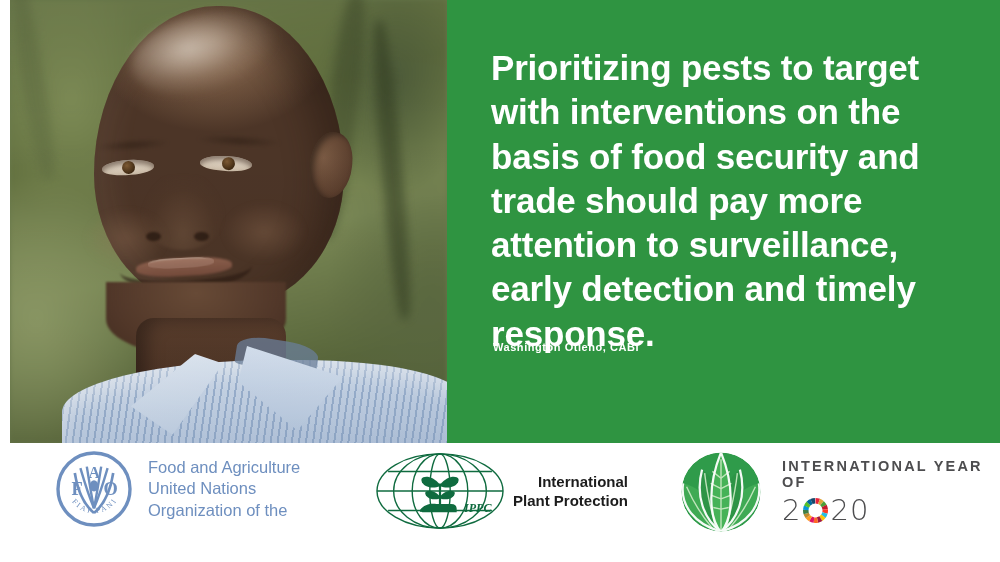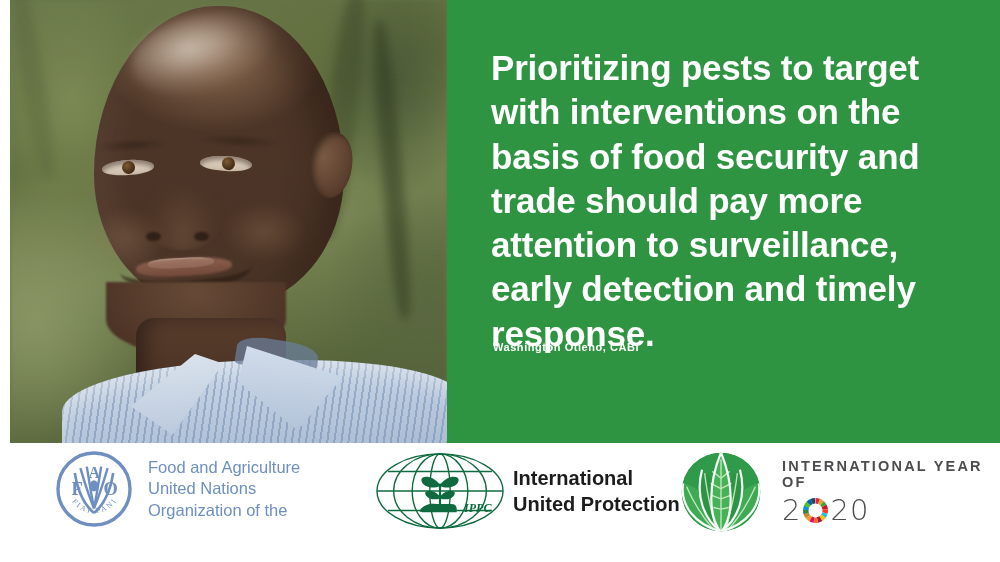--- a/index.html
+++ b/index.html
@@ -109,21 +109,21 @@
   .logo-block { position:absolute; display:flex; align-items:center; }
 
   
   .fao { left:44px; top:6px; }
   .fao-mark { width:80px; height:80px; flex:0 0 80px; }
   .fao-text { margin-left:14px; color:#6e8fbf; font-size:16.5px; font-weight:400; line-height:1.28; }
 
   
   .ippc { left:365px; top:10px; }
   .ippc-mark { width:130px; height:76px; flex:0 0 130px; }
-  .ippc-text { margin-left:8px; color:#1c1c1c; font-size:20px; font-weight:700; line-height:1.3; }
+  .ippc-text { margin-left:8px; color:#1c1c1c; font-size:15px; font-weight:700; line-height:1.3;text-align:right; }
 
   
   .iyph { left:668px; top:6px; }
   .iyph-mark { width:86px; height:86px; flex:0 0 86px; }
   .iyph-text { margin-left:18px; }
   .iyph-l1 { color:#4d4d4f; font-size:14.5px; font-weight:700; letter-spacing:2.2px; line-height:1.1; }
   .iyph-l2 { color:#2b2b2d; font-size:30px; font-weight:700; letter-spacing:1.2px; line-height:1.12; margin-top:3px; }
   .iyph-l3 { display:flex; align-items:center; margin-top:5px; }
   .y-digit { color:#4d4d4f; font-size:29px; font-weight:300; line-height:1; letter-spacing:1px;
              font-family:"DejaVu Sans", sans-serif; }
@@ -234,21 +234,21 @@
           <path d="M70 34 C62 24 52 24 50 28 C49 34 58 40 70 36 Z"></path>
           <path d="M70 34 C78 24 88 24 90 28 C91 34 82 40 70 36 Z"></path>
           <path d="M70 47 C63 39 55 40 54 43 C54 48 61 52 70 49 Z"></path>
           <path d="M70 47 C77 39 85 40 86 43 C86 48 79 52 70 49 Z"></path>
           <path d="M48 62 C52 56 60 54 66 55 L82 55 C86 55 88 57 88 60 L88 64 L56 64 C51 64 48 64 48 62 Z"></path>
         </g>
         <text x="96" y="64" font-family="Liberation Serif, serif" font-style="italic" font-size="13" font-weight="700" fill="#0f6b3f">IPPC</text>
       </svg>
       <div class="ippc-text">
         <div>International</div>
-        <div>United Protection</div>
+        <div>Plant Protection</div>
       </div>
     </div>
 
     <div class="logo-block iyph">
       <svg class="iyph-mark" viewBox="0 0 100 100">
         <defs>
           <clipPath id="leafCircle">
               <circle cx="50" cy="50" r="46"></circle>
             </clipPath>
         </defs>

